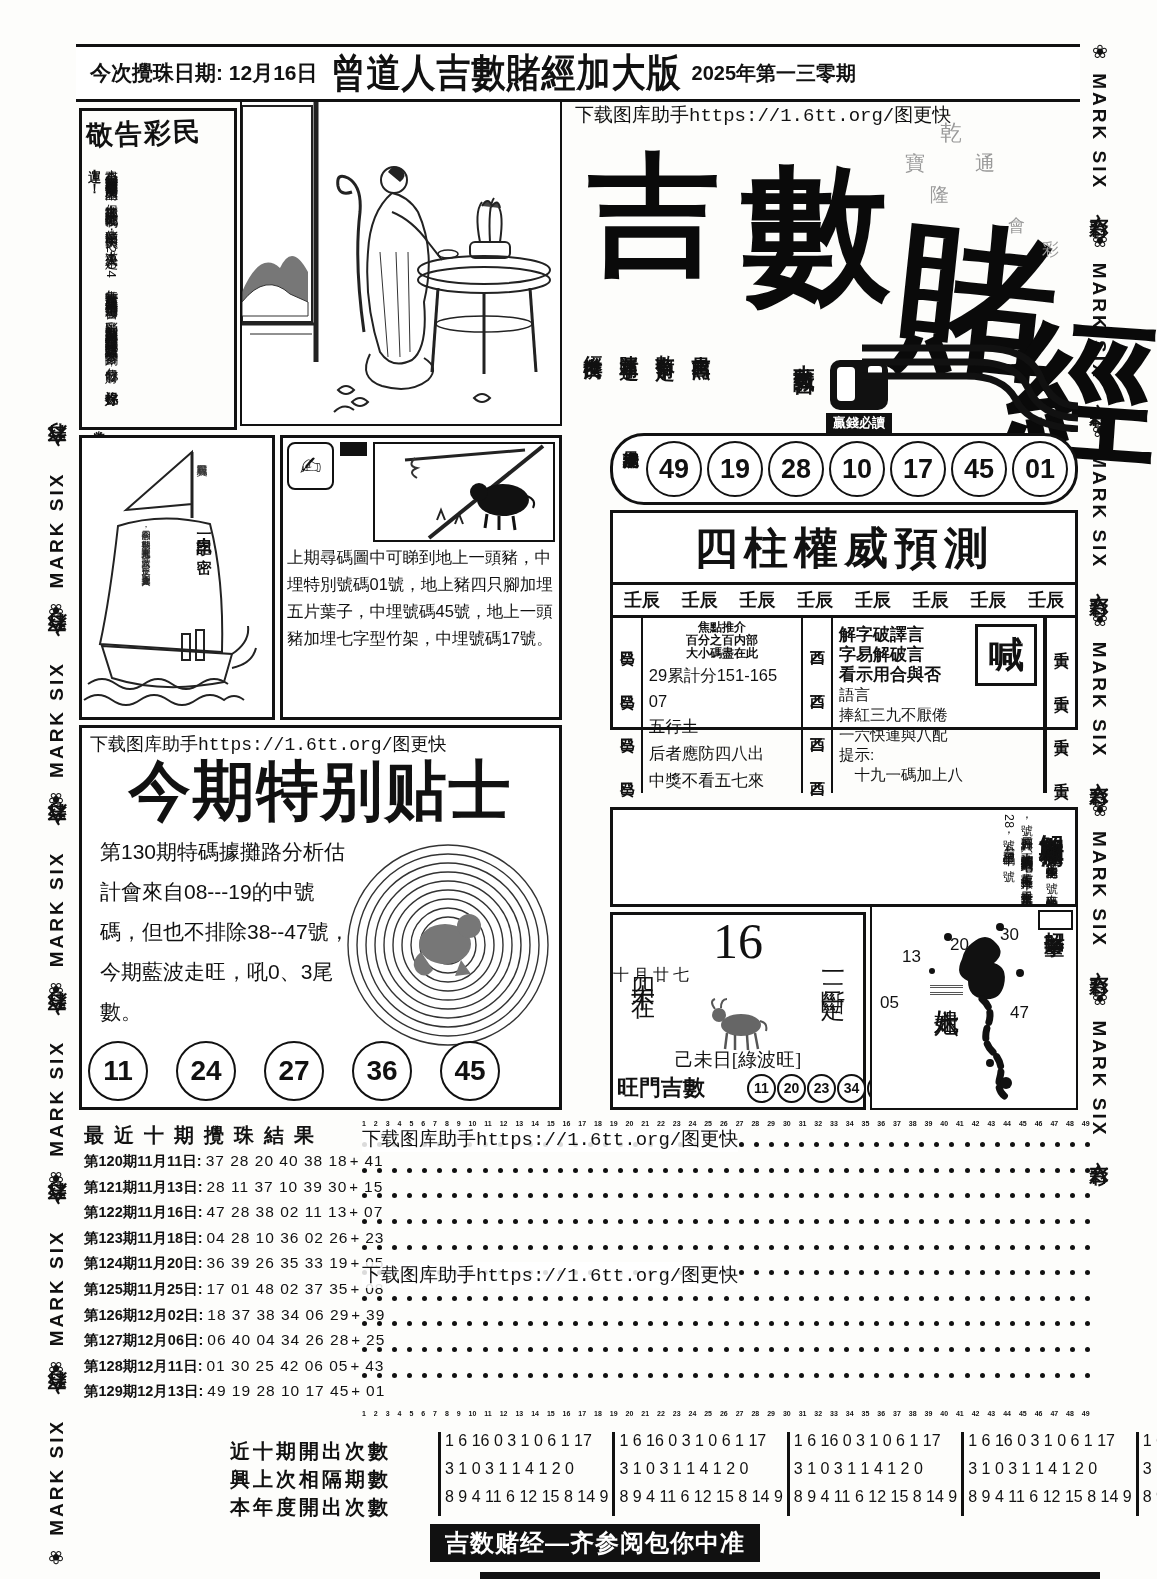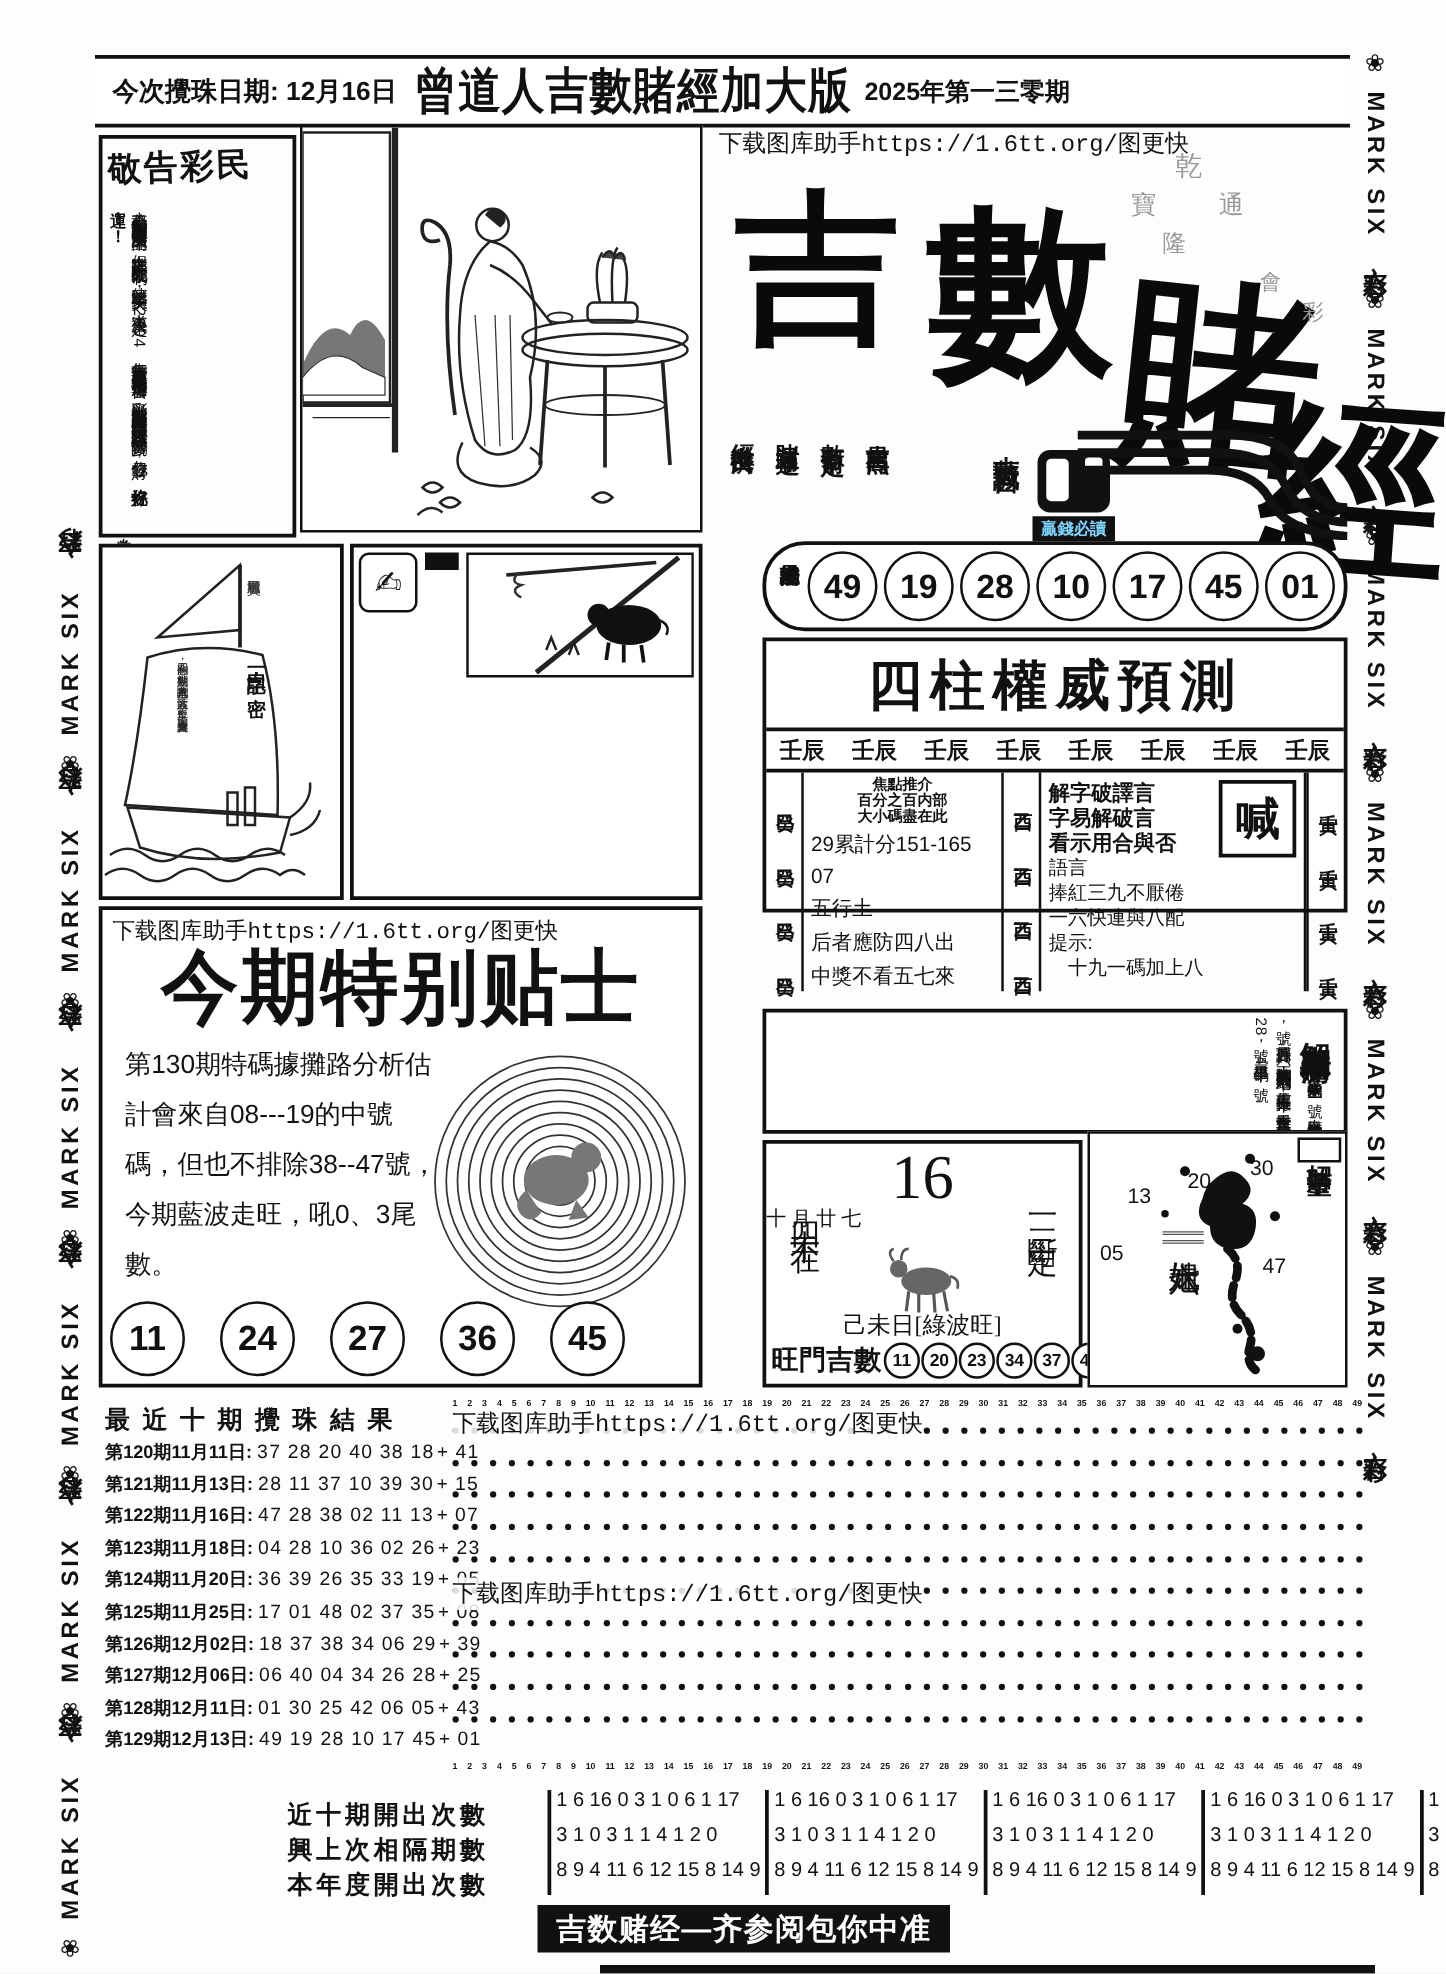--- a/index.html
+++ b/index.html
@@ -31,21 +31,21 @@
   
   #dl-url-top{left:575px;top:102px;width:430px;font-size:19px;font-family:"Liberation Mono","DejaVu Sans Mono",monospace;white-space:nowrap;}
   .bigchar{position:absolute;font-family:"Liberation Serif","DejaVu Serif",serif;font-weight:900;color:#0a0a0a;}
   .faint{position:absolute;color:#999;font-family:"Liberation Serif","DejaVu Serif",serif;}
   #slogans{left:580px;top:340px;display:flex;flex-direction:row;gap:10px;}
   .slogan{writing-mode:vertical-rl;font-size:19px;font-weight:bold;font-family:"Liberation Serif","DejaVu Serif",serif;letter-spacing:2px;}
   #stamp{left:826px;top:360px;width:66px;text-align:center;}
   #stamp-img{width:58px;height:50px;background:#111;border-radius:10px;margin:0 auto;position:relative;}
   #stamp-img:after{content:"";position:absolute;left:7px;top:7px;width:18px;height:34px;background:#fff;border-radius:4px;}
   #stamp-img:before{content:"";position:absolute;right:6px;top:6px;width:14px;height:12px;background:#fff;border-radius:3px;}
-  #stamp-label{margin-top:3px;background:#111;color:#7dd3fc;font-size:13px;font-weight:bold;padding:1px 2px;white-space:nowrap;}
+  #stamp-label{margin-top:3px;background:#111;color:#ffffff;font-size:13px;font-weight:bold;padding:1px 2px;white-space:nowrap;}
   
   #lastdraw{left:610px;top:433px;width:468px;height:72px;border:3px solid #111;border-radius:34px;
             display:flex;align-items:center;padding:0 10px;box-sizing:border-box;background:#fff;}
   #lastdraw-label{writing-mode:vertical-lr;font-size:16px;font-weight:bold;line-height:17px;height:60px;margin-right:6px;}
   .ball{width:52px;height:52px;border:2.5px solid #111;border-radius:50%;display:flex;align-items:center;justify-content:center;
         font-size:27px;font-weight:bold;background:#fff;flex:0 0 auto;}
   #lastdraw .ball{margin-right:5px;}
   #lastdraw .special{margin-left:auto;margin-right:2px;}
   
   #fourp{left:610px;top:510px;width:468px;height:220px;border:3px solid #111;box-sizing:border-box;background:#fff;}
@@ -71,21 +71,21 @@
   #analysis-flow .t1{font-size:25px;font-weight:900;letter-spacing:2px;margin-left:4px;}
   #analysis-flow .t2{font-size:22px;font-weight:900;letter-spacing:1px;margin-left:6px;}
   #analysis-flow .bd{font-size:12.3px;line-height:15.5px;letter-spacing:0.5px;}
   
   #calendar{left:610px;top:912px;width:256px;height:198px;border:3px solid #111;box-sizing:border-box;background:#fff;}
   #cal-day{text-align:center;font-size:50px;font-family:"Liberation Serif","DejaVu Serif",serif;line-height:48px;margin-top:2px;}
   #cal-lunar{text-align:left;font-size:16px;font-family:"Liberation Serif","DejaVu Serif",serif;letter-spacing:4px;}
   #cal-left{position:absolute;left:14px;top:44px;writing-mode:vertical-rl;font-size:24px;font-family:"Liberation Serif","DejaVu Serif",serif;letter-spacing:6px;}
   #cal-right{position:absolute;right:14px;top:44px;writing-mode:vertical-rl;font-size:24px;font-family:"Liberation Serif","DejaVu Serif",serif;letter-spacing:6px;}
   #cal-note{position:absolute;left:0;right:0;bottom:34px;text-align:center;font-size:19px;font-family:"Liberation Serif","DejaVu Serif",serif;}
-  #cal-lucky{position:absolute;left:4px;bottom:4px;display:flex;align-items:center;}
+  #cal-lucky{position:absolute;left:4px;bottom:4px;display:flex;align-items:center;gap:40px;}
   #cal-lucky-label{font-size:22px;font-weight:900;margin-right:2px;white-space:nowrap;}
   .mini-ball{width:25px;height:25px;border:2px solid #111;border-radius:50%;display:flex;align-items:center;justify-content:center;
              font-size:14px;font-weight:bold;margin-right:1px;background:#fff;flex:0 0 auto;}
   
   #fboy{left:870px;top:905px;width:208px;height:205px;border:2px solid #111;box-sizing:border-box;background:#fff;}
   #fboy-label{position:absolute;right:3px;top:3px;border:2px solid #111;writing-mode:vertical-rl;font-size:20px;font-weight:bold;
               padding:4px 2px;letter-spacing:2px;}
   .fboy-num{position:absolute;font-size:17px;}
   #fboy-slogan{position:absolute;left:58px;top:78px;writing-mode:vertical-rl;font-size:25px;font-family:"Liberation Serif","DejaVu Serif",serif;
                border-top:3px double #555;border-bottom:3px double #555;padding:2px 0;}
@@ -394,20 +394,21 @@
         <path d="M40 14 q-8 8 2 10 q-10 4 0 10" fill="none" stroke="#333" stroke-width="2"></path>
         <ellipse cx="128" cy="56" rx="26" ry="16" fill="#111"></ellipse>
         <circle cx="104" cy="48" r="9" fill="#111"></circle>
         <line x1="112" y1="70" x2="110" y2="84" stroke="#111" stroke-width="3"></line>
         <line x1="124" y1="72" x2="124" y2="86" stroke="#111" stroke-width="3"></line>
         <line x1="138" y1="72" x2="140" y2="86" stroke="#111" stroke-width="3"></line>
         <path d="M152 52 q10 4 6 12" stroke="#111" stroke-width="2" fill="none"></path>
         <path d="M62 76 l4 -10 l4 10 M80 80 l4 -10 l4 10" fill="none" stroke="#222" stroke-width="2"></path>
       </svg>
     </div>
+    <div id="reader-body">上期尋碼圖中可睇到地上一頭豬，中埋特別號碼01號，地上豬四只腳加埋五片葉子，中埋號碼45號，地上一頭豬加埋七字型竹架，中埋號碼17號。</div>
   </div>
 
   <div class="abs" id="tips">
     <div id="tips-url">下载图库助手https://1.6tt.org/图更快</div>
     <div id="tips-title">今期特别贴士</div>
     <div id="tips-body">第130期特碼據攤路分析估計會來自08---19的中號碼，但也不排除38--47號，今期藍波走旺，吼0、3尾數。</div>
     <svg id="spiral" width="210" height="210">
       <g fill="none" stroke="#333" stroke-width="1.4">
         <circle cx="105" cy="105" r="100"></circle>
           <circle cx="105" cy="105" r="91"></circle>

